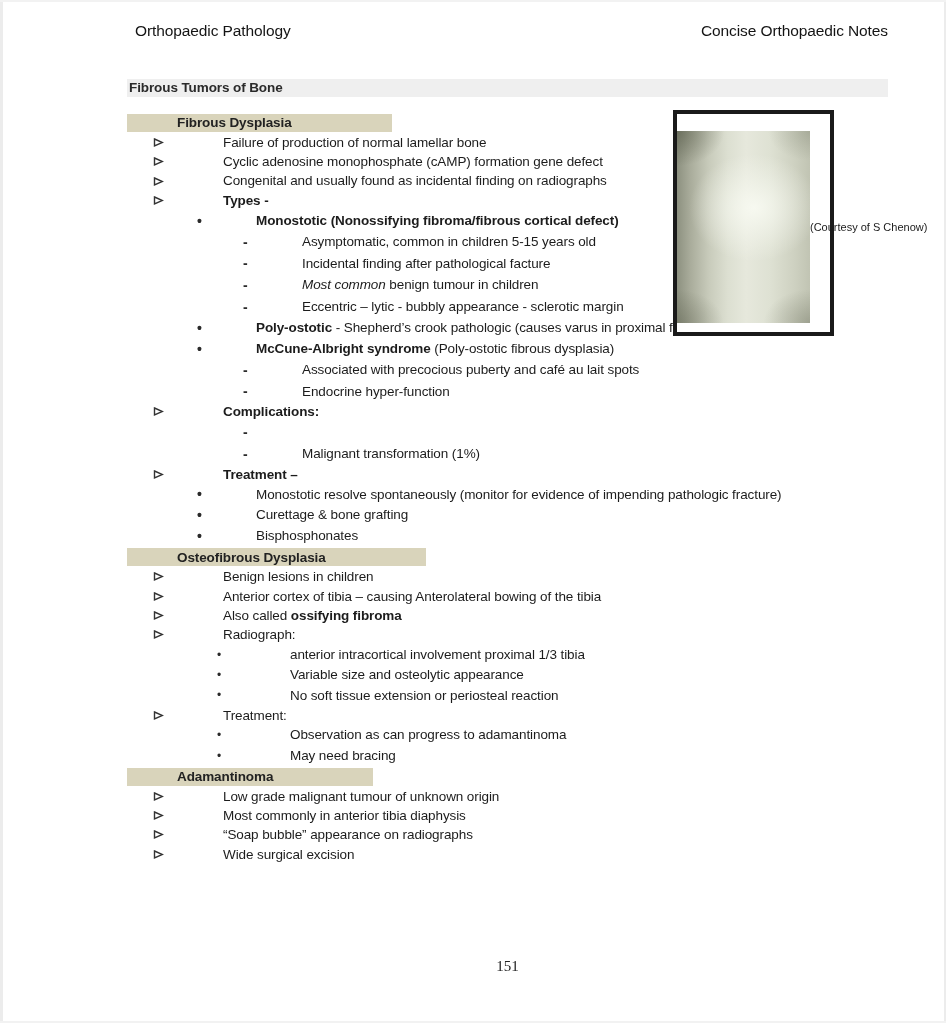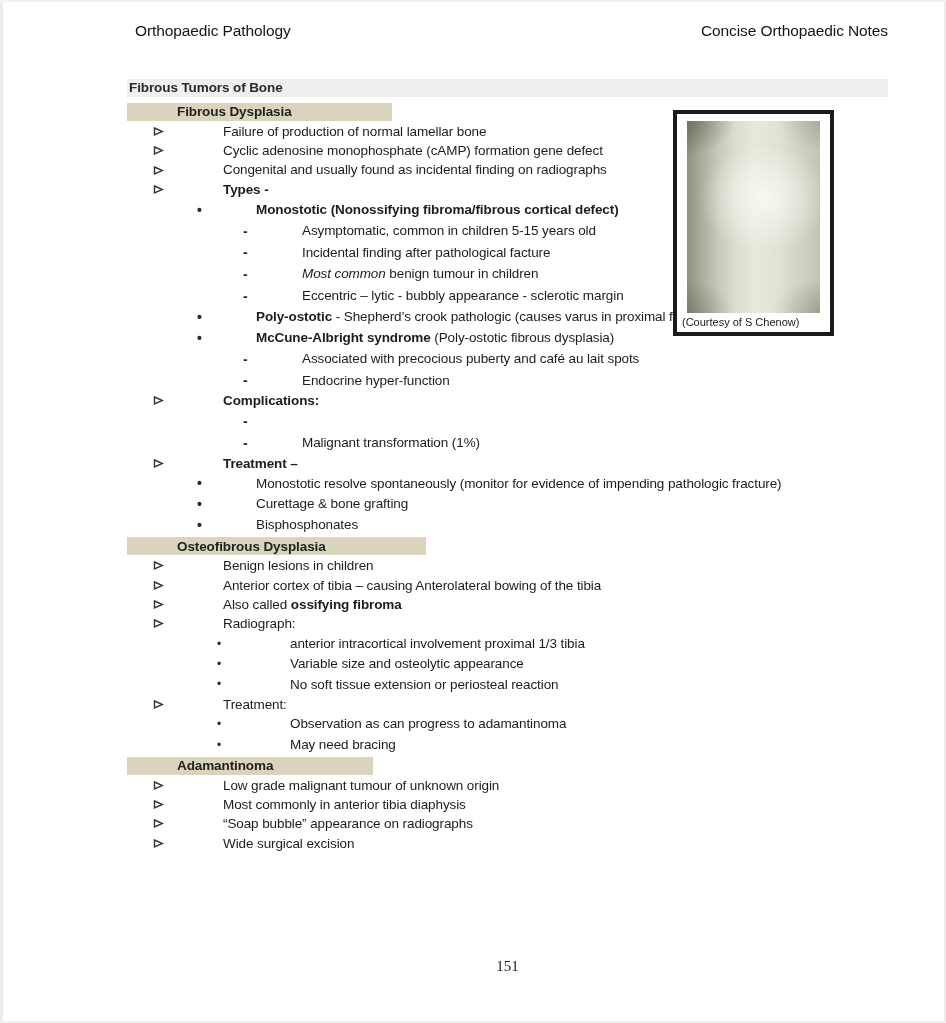--- a/index.html
+++ b/index.html
@@ -19,21 +19,21 @@
     font-size:15.5px;color:#141414;letter-spacing:-0.1px;
   }
 
   .content{position:absolute;left:127px;top:79px;width:761px;}
 
   .line{display:flex;align-items:center;font-size:13.5px;letter-spacing:-0.1px;line-height:1;}
   .line .txt{white-space:nowrap;padding-left:48px;}
   .line .b{font-weight:bold;}
   .line .i{font-style:italic;}
 
-  .bar{background:var(--bar-bg,#efefef);height:18px;margin-bottom:6px;}
+  .bar{background:var(--bar-bg,#efefef);height:18px;margin-bottom:17px;}
   .bar .txt{padding-left:2px;font-weight:bold;color:#2a2a2a;}
 
   .highlight{background:var(--highlight-bg,#d9d4bb);height:18px;width:fit-content;
     padding:0 100px 0 2px;margin:2px 0 1px 0;}
   .highlight .txt{font-weight:bold;color:#222;}
 
   .arrow{height:19.3px;}
   .bullet1{height:20.8px;}
   .dash{height:21.6px;}
   .bullet2{height:20.4px;}
@@ -41,21 +41,21 @@
   .marker{display:inline-block;flex:none;color:#2a2a2a;}
   .m-arrow{margin-left:26px;width:22px;}
   .m-arrow svg{display:block;}
   .m-bullet1{margin-left:70px;width:11px;font-weight:bold;font-size:14px;}
   .m-dash{margin-left:116px;width:11px;font-weight:bold;font-size:14px;}
   .m-bullet2{margin-left:90px;width:25px;font-size:12px;}
 
   .xray-box{
     position:absolute;left:673px;top:110px;width:161px;height:226px;
     border:4px solid #1a1a1a;background:#fff;box-sizing:border-box;
-    display:flex;flex-direction:column;align-items:center;padding-top:7px;
+    display:flex;flex-direction:row;align-items:center;padding-top:7px;
   }
   .xray-photo{
     width:133px;height:192px;flex:none;
     background:
       radial-gradient(ellipse 70% 40% at 58% 40%, rgba(250,252,244,0.85), rgba(250,252,244,0) 70%),
       radial-gradient(ellipse 55% 28% at 0% 0%, rgba(80,84,66,0.55), rgba(80,84,66,0) 65%),
       radial-gradient(ellipse 45% 22% at 100% 0%, rgba(120,124,106,0.35), rgba(120,124,106,0) 70%),
       radial-gradient(ellipse 50% 25% at 0% 100%, rgba(96,100,82,0.45), rgba(96,100,82,0) 70%),
       radial-gradient(ellipse 50% 25% at 100% 100%, rgba(104,108,90,0.40), rgba(104,108,90,0) 70%),
       linear-gradient(90deg,#8d9180 0%,#a9ac9b 10%,#c8cbbb 24%,#dcdfd1 38%,#e6e8dc 52%,#dee1d3 70%,#ced1c1 88%,#c1c4b3 100%);

